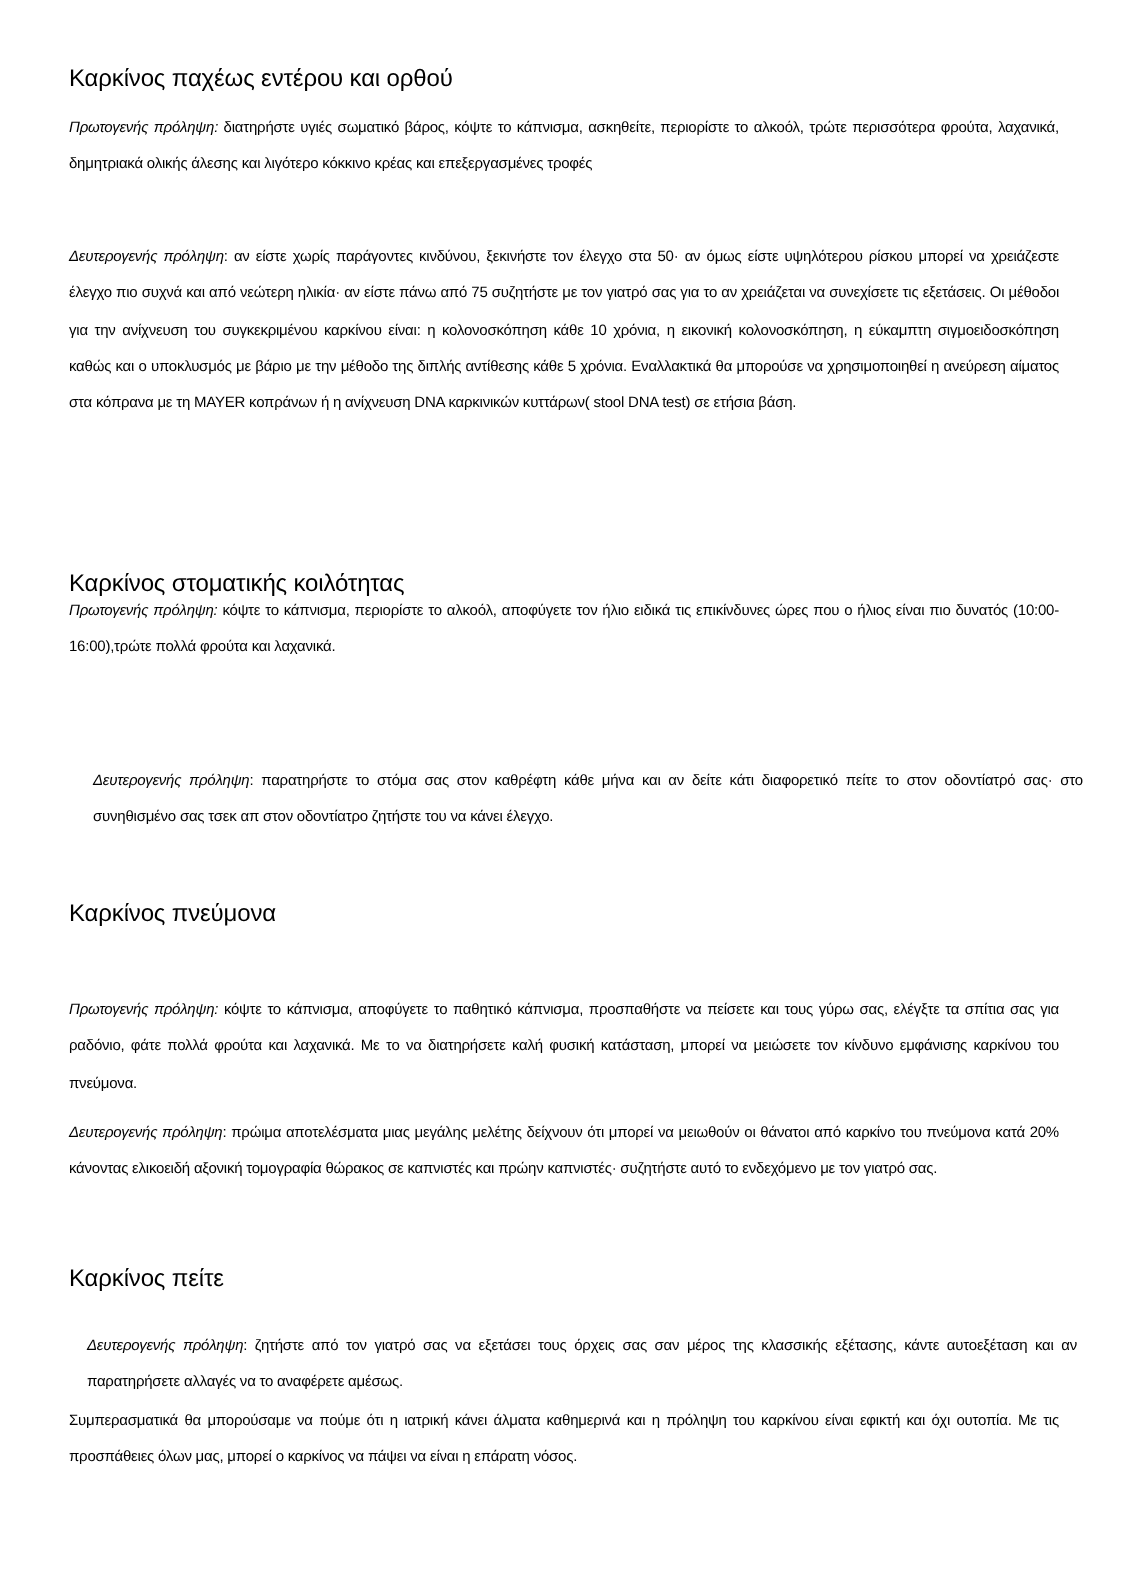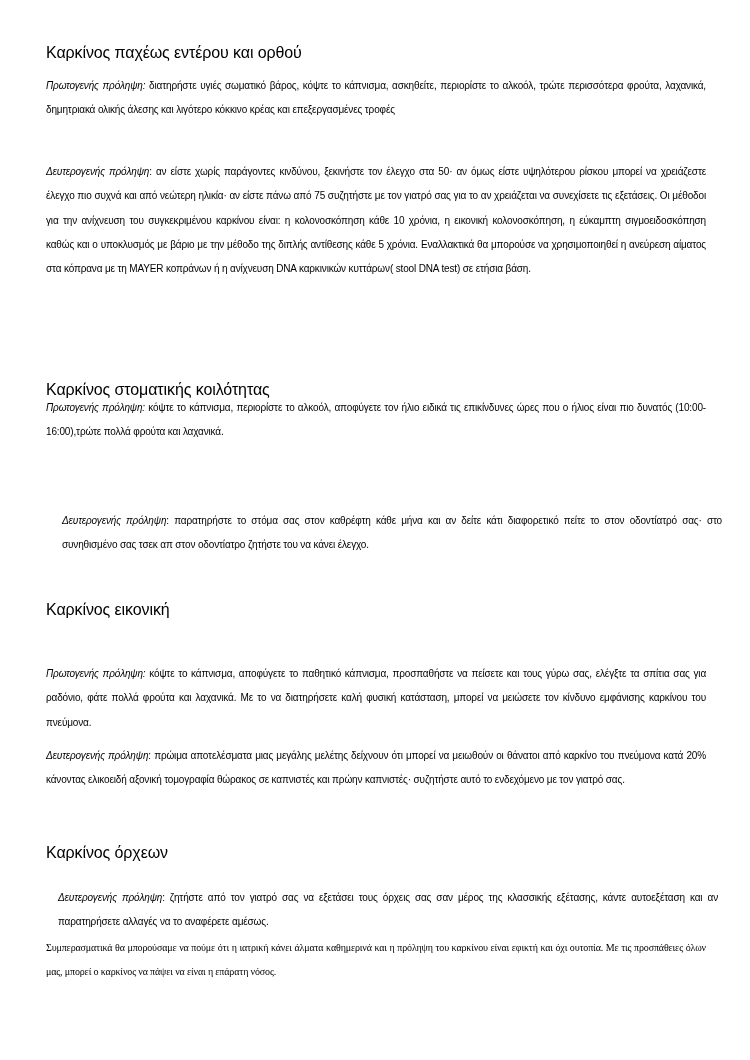--- a/index.html
+++ b/index.html
@@ -57,28 +57,28 @@
   </p>
 
   <div class="heading" style="top:382px;text-align:right;">Καρκίνος στοματικής κοιλότητας</div>
   <p class="para" style="top:396px; margin:0;">
     <span class="label">Πρωτογενής πρόληψη:</span><span> κόψτε το κάπνισμα, περιορίστε το αλκοόλ, αποφύγετε τον ήλιο ειδικά τις επικίνδυνες ώρες που ο ήλιος είναι πιο δυνατός (10:00-16:00),τρώτε πολλά φρούτα και λαχανικά.</span>
   </p>
   <p class="para" style="top:493px; margin:16px;">
     <span class="label">Δευτερογενής πρόληψη</span><span>: παρατηρήστε το στόμα σας στον καθρέφτη κάθε μήνα και αν δείτε κάτι διαφορετικό πείτε το στον οδοντίατρό σας· στο συνηθισμένο σας τσεκ απ στον οδοντίατρο ζητήστε του να κάνει έλεγχο.</span>
   </p>
 
-  <div class="heading" style="top:602px;">Καρκίνος εικονική</div>
+  <div class="heading" style="top:602px;">Καρκίνος πνεύμονα</div>
   <p class="para" style="top:662px; margin:0;">
     <span class="label">Πρωτογενής πρόληψη:</span><span> κόψτε το κάπνισμα, αποφύγετε το παθητικό κάπνισμα, προσπαθήστε να πείσετε και τους γύρω σας, ελέγξτε τα σπίτια σας για ραδόνιο, φάτε πολλά φρούτα και λαχανικά. Με το να διατηρήσετε καλή φυσική κατάσταση, μπορεί να μειώσετε τον κίνδυνο εμφάνισης καρκίνου του πνεύμονα.</span>
   </p>
   <p class="para" style="top:744px; margin:0;">
     <span class="label">Δευτερογενής πρόληψη</span><span>: πρώιμα αποτελέσματα μιας μεγάλης μελέτης δείχνουν ότι μπορεί να μειωθούν οι θάνατοι από καρκίνο του πνεύμονα κατά 20% κάνοντας ελικοειδή αξονική τομογραφία θώρακος σε καπνιστές και πρώην καπνιστές· συζητήστε αυτό το ενδεχόμενο με τον γιατρό σας.</span>
   </p>
 
-  <div class="heading" style="top:845px;">Καρκίνος όρχεων</div>
+  <div class="heading" style="top:845px;">Καρκίνος πείτε</div>
   <p class="para" style="top:874px; margin:12px;">
     <span class="label">Δευτερογενής πρόληψη</span><span>: ζητήστε από τον γιατρό σας να εξετάσει τους όρχεις σας σαν μέρος της κλασσικής εξέτασης, κάντε αυτοεξέταση και αν παρατηρήσετε αλλαγές να το αναφέρετε αμέσως.</span>
   </p>
 
-  <p class="para" style="top:936px; margin:0;font-family:Liberation Serif, serif;">Συμπερασματικά θα μπορούσαμε να πούμε ότι η ιατρική κάνει άλματα καθημερινά και η πρόληψη του καρκίνου είναι εφικτή και όχι ουτοπία. Με τις προσπάθειες όλων μας, μπορεί ο καρκίνος να πάψει να είναι η επάρατη νόσος.</p>
+  <p class="para" style="top:936px; margin:0;">Συμπερασματικά θα μπορούσαμε να πούμε ότι η ιατρική κάνει άλματα καθημερινά και η πρόληψη του καρκίνου είναι εφικτή και όχι ουτοπία. Με τις προσπάθειες όλων μας, μπορεί ο καρκίνος να πάψει να είναι η επάρατη νόσος.</p>
 
 </div>
 
 </body></html>

